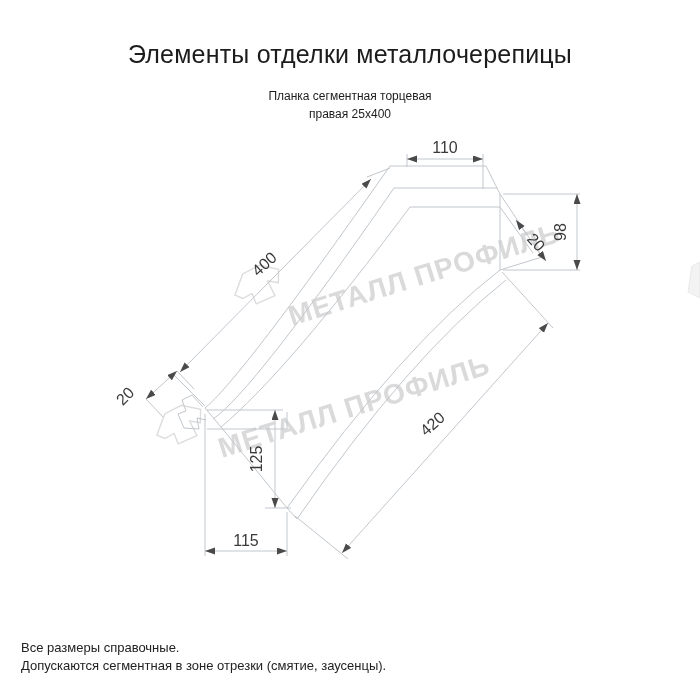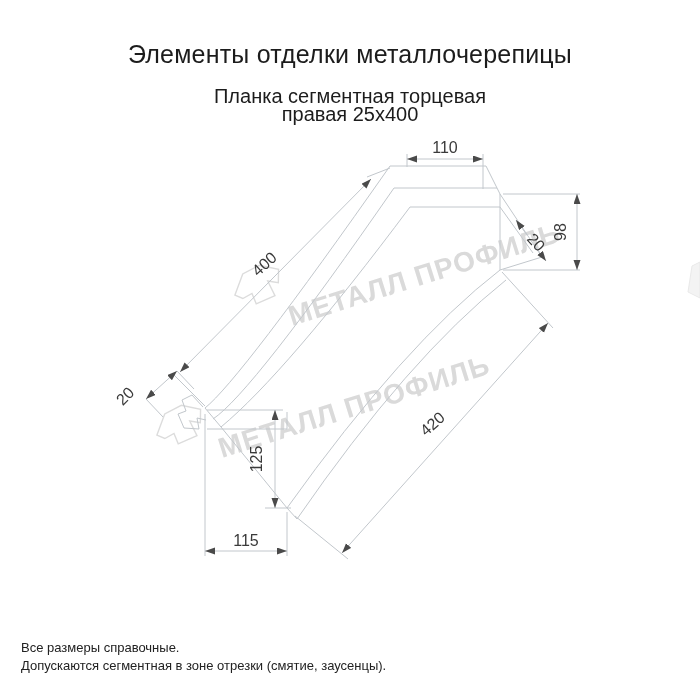--- a/index.html
+++ b/index.html
@@ -6,21 +6,21 @@
   #stage{
     position:relative;width:700px;height:700px;background:#ffffff;overflow:hidden;
     font-family:"Liberation Sans","DejaVu Sans",sans-serif;
   }
   .page-title{
     position:absolute;top:40px;left:0;width:700px;text-align:center;
     font-size:25px;font-weight:400;color:#1c1c1c;letter-spacing:0.2px;
   }
   .subtitle{
     position:absolute;top:87px;left:150px;width:400px;text-align:center;
-    font-size:20px;line-height:18px;color:#1c1c1c;
+    font-size:12px;line-height:18px;color:#1c1c1c;
   }
   .notes{
     position:absolute;left:21px;top:639px;font-size:13px;line-height:18px;color:#222;
   }
   svg{position:absolute;left:0;top:0;}
   .pline{stroke:#c2c7cc;stroke-width:1;fill:none;}
   .dimline{stroke:#c2c7cc;stroke-width:1;fill:none;}
   .dimtext{font-family:"Liberation Sans","DejaVu Sans",sans-serif;font-size:16px;fill:#3a3a3a;}
   .wmtext{font-family:"Liberation Sans","DejaVu Sans",sans-serif;font-size:28px;font-weight:700;
           fill:#dadada;letter-spacing:1px;}

